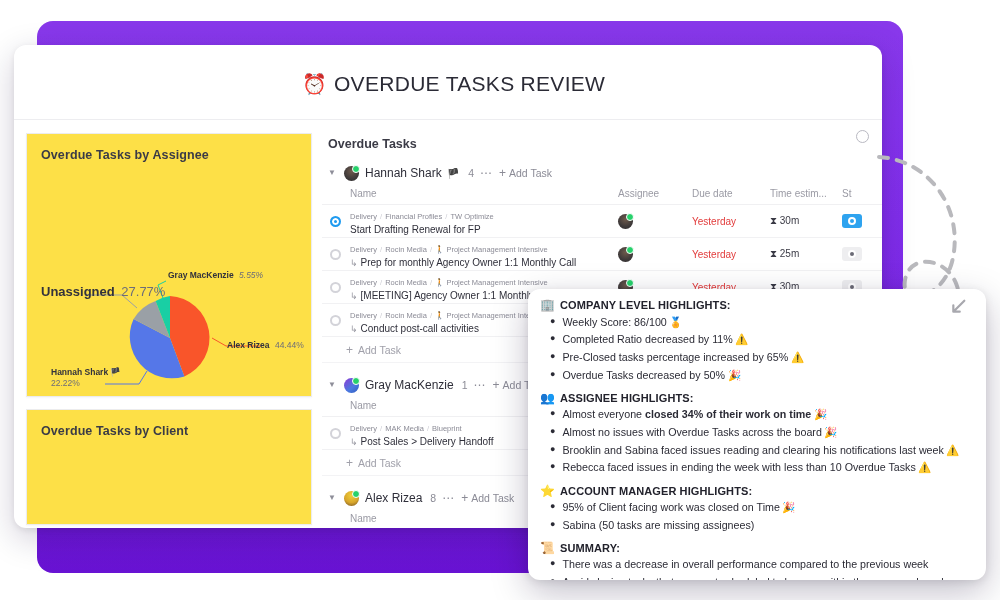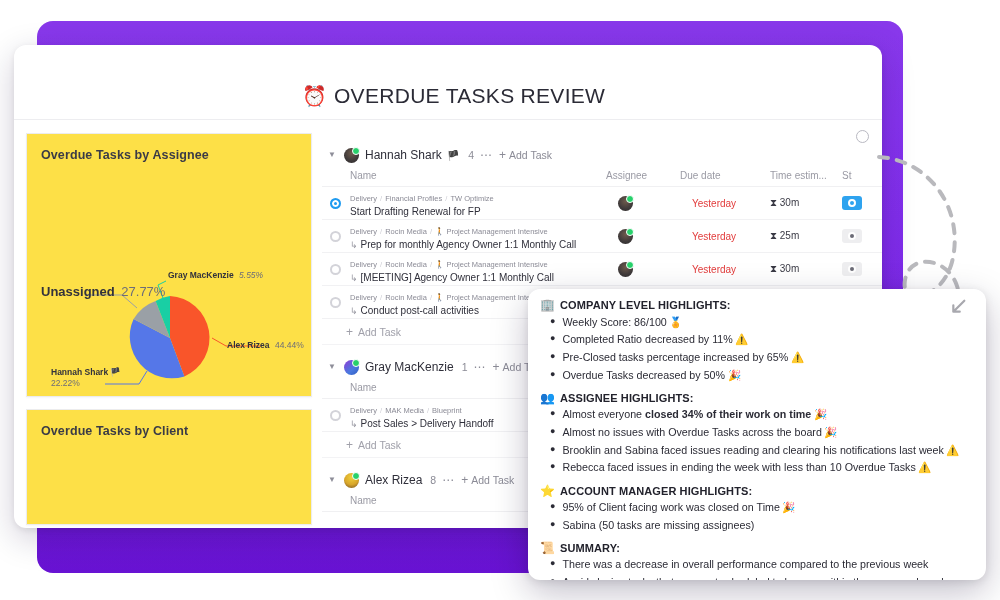--- a/index.html
+++ b/index.html
@@ -27,21 +27,21 @@
   .app-window {
     position: absolute; left: 14px; top: 45px;
     width: 868px; height: 483px;
     background: #ffffff;
     border-radius: 12px;
     box-shadow: 0 10px 34px rgba(25,10,60,.20), 0 2px 6px rgba(0,0,0,.08);
     overflow: hidden;
   }
   .app-header {
     height: 48px;
-    display: flex; align-items: center; justify-content: center;
+    display: flex; justify-content: center;
     border-bottom: 1px solid #ededf0;
     position:absolute; left:0; right:0; top:27px;padding-left:12px;
   }
   .app-title {
     font-size: 21px; font-weight: 400; color: #2b2b36;
     letter-spacing: .3px; white-space: nowrap;
   }
   .app-title .emoji { margin-right: 6px; font-size: 20px; }
 
   .app-body { position: absolute; top: 76px; left:0; right:0; bottom:0; display: flex; }
@@ -96,21 +96,21 @@
   .add-task { color:#8b8b96; font-size:10.5px; display:flex; align-items:center; gap:3px; }
   .add-task .plus { font-size:12px; }
 
   .col-head {
     display:flex; align-items:center; height: 22px;
     font-size:10px; color:#9a9aa4; border-bottom:1px solid #f0f0f2;
   }
   .c-name { flex:1; padding-left: 28px; }
   .c-assignee { width: 74px; }
   .c-due { width: 78px; }
-  .c-time { width: 72px; margin-left: 12px; }
+  .c-time { width: 72px; }
   .c-status { width: 40px; }
 
   .task-row {
     display:flex; align-items:center; height: 33px;
     border-bottom:1px solid #f1f1f3;
   }
   .task-main { flex:1; display:flex; align-items:center; padding-left:8px; min-width:0; }
   .radio {
     width:11px; height:11px; border-radius:50%; flex:0 0 11px;
     border:2px solid #d3d3d9; background:#fff; margin-right:9px; position:relative;
@@ -240,20 +240,21 @@
             </div>
           </div>
         </div>
 
         <div class="panel panel-client">
           <div class="panel-title">Overdue Tasks by Client</div>
         </div>
       </div>
 
       <div class="right-col">
+        <div class="tasks-title">Overdue Tasks</div>
         <div class="circle-toggle"></div>
         <div id="groups-host">
             <div class="group">
               <div class="group-head">
                 <span class="caret">▼</span>
                 <span class="avatar a-hannah"></span>
                 <span class="group-name">Hannah Shark</span>
                 <span class="group-flag">🏴</span>
                 <span class="group-count">4</span>
                 <span class="dots">⋯</span>

